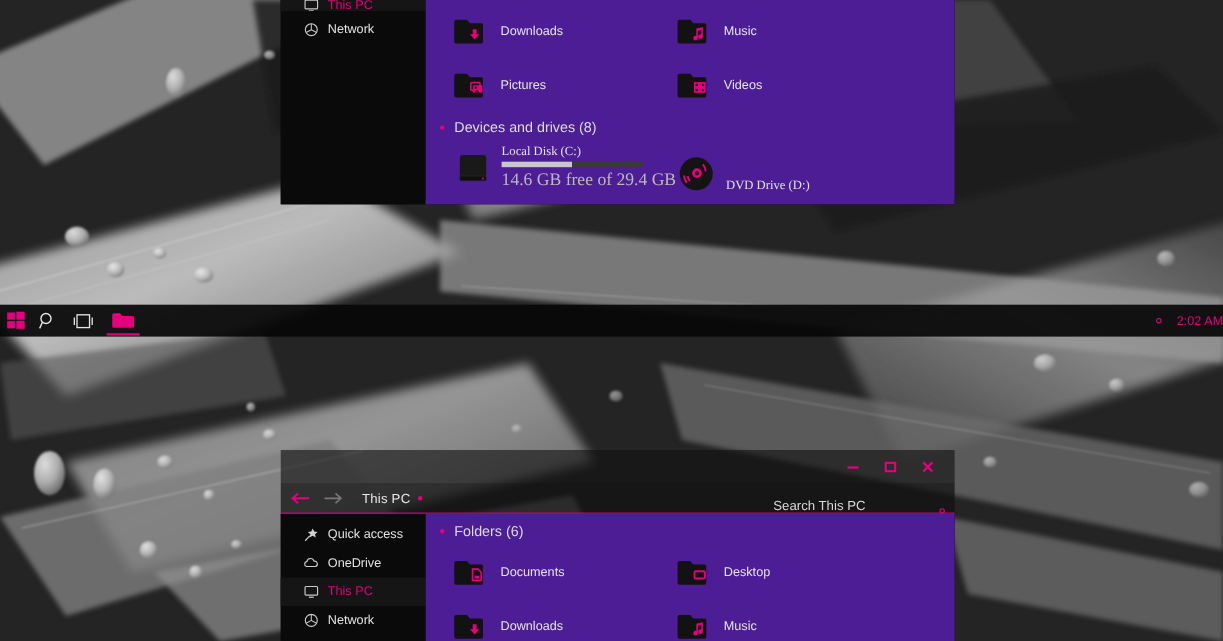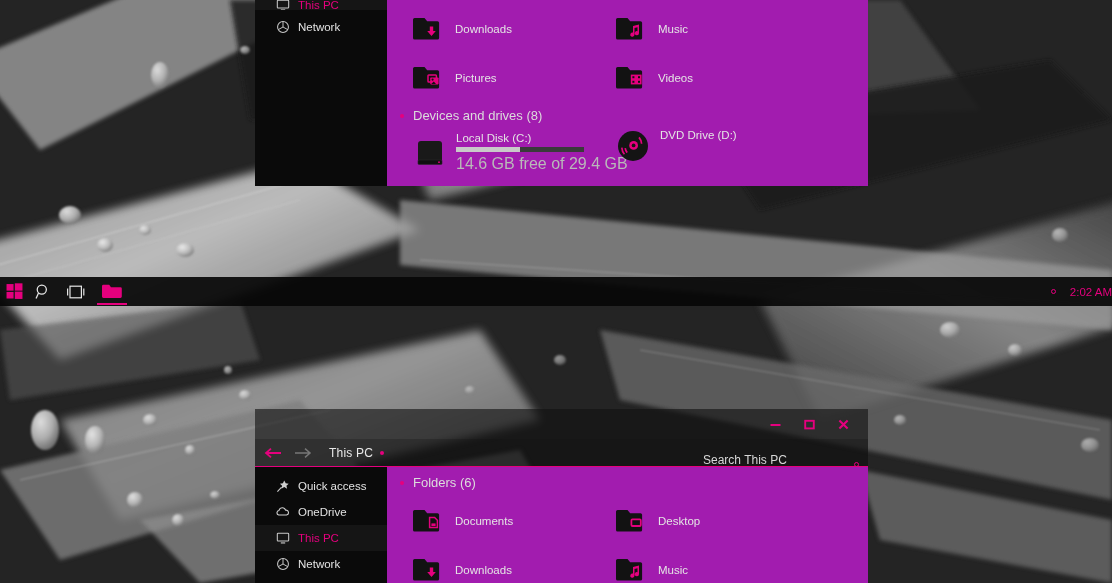--- a/index.html
+++ b/index.html
@@ -138,21 +138,21 @@
   .side-ico {
     width: 15px; height: 15px;
     display: flex; align-items: center; justify-content: center;
     flex: 0 0 15px;
   }
   .side-ico svg { display:block; }
 
   
   .content {
     flex: 1;
-    background: #a21caf;
+    background: #4c1d95;
     padding-left: 13px;
     padding-top: 8px;
     position: relative;
   }
   .grouphdr {
     display: flex;
     align-items: center;
     gap: 9px;
     margin-bottom: 6px;
   }
@@ -184,38 +184,39 @@
   .folder-ico { width: 34px; height: 28px; flex: 0 0 34px; }
   .folder-ico svg { display:block; }
 
   
   .drivegrid {
     display: grid;
     grid-template-columns: 203px 203px;
     grid-auto-rows: 46px;
     margin-left: 12px;
     margin-top: 2px;
+    font-family: Liberation Serif, serif;
   }
   .drive {
     display: flex;
     align-items: center;
     gap: 8px;
   }
   .drive-ico { width: 36px; height: 34px; flex: 0 0 36px; }
   .drive-ico svg { display:block; }
   .drive-info { display: flex; flex-direction: column; gap: 3px; }
   .drive-name { color: #e4e4e4; font-size: 11.5px; white-space: nowrap; }
   .bar-outer {
     width: 128px; height: 5px;
     background: #3a3a3a;
   }
   .bar-inner { height: 5px; background: #c9c9c9; }
   .drive-sub { color: #b9b9b9; font-size: 16px; white-space: nowrap; }
   .drive-simple {
-    display: flex; align-items: flex-start; gap: 9px;
+    display: flex; align-items: flex-end; gap: 9px;
   }
   .drive-simple .drive-name { font-size: 11.5px; }
 
   
   .taskbar {
     position: absolute;
     left: 0;
     width: 1112px;
     height: 29px;
     background: rgba(8,8,8,0.93);

